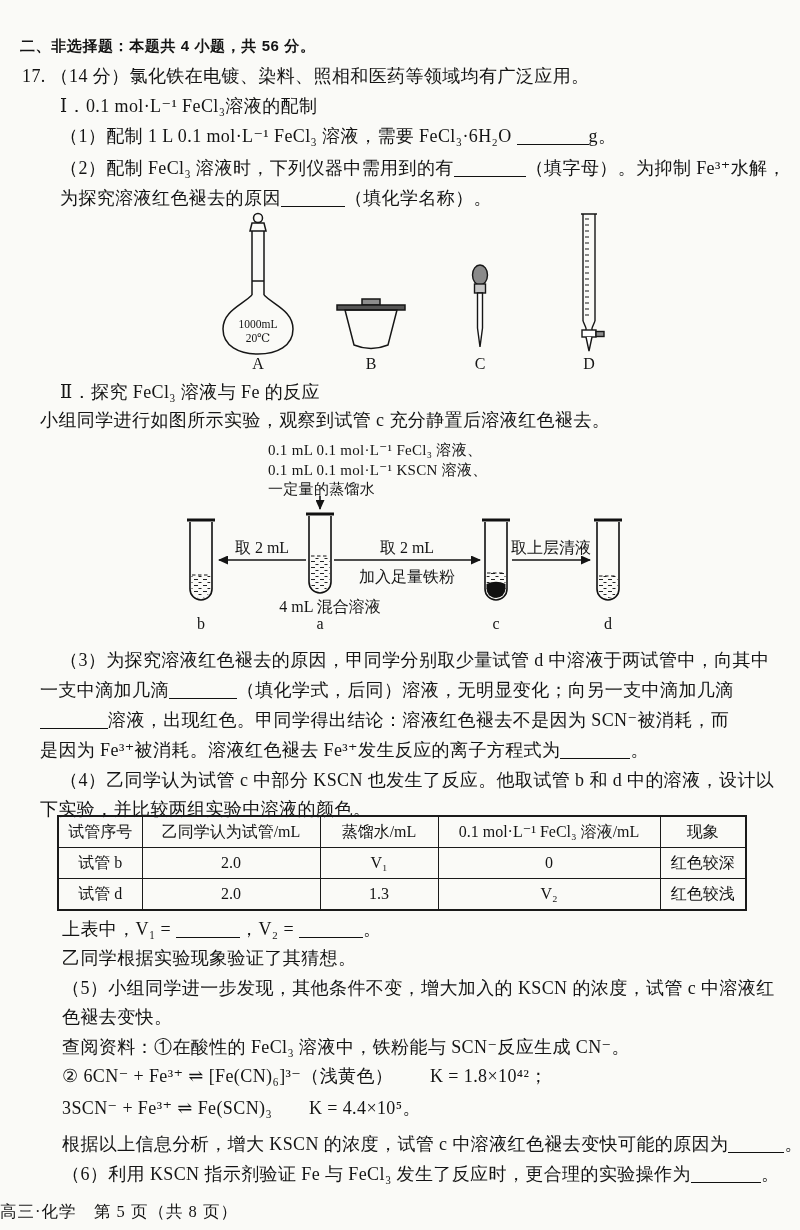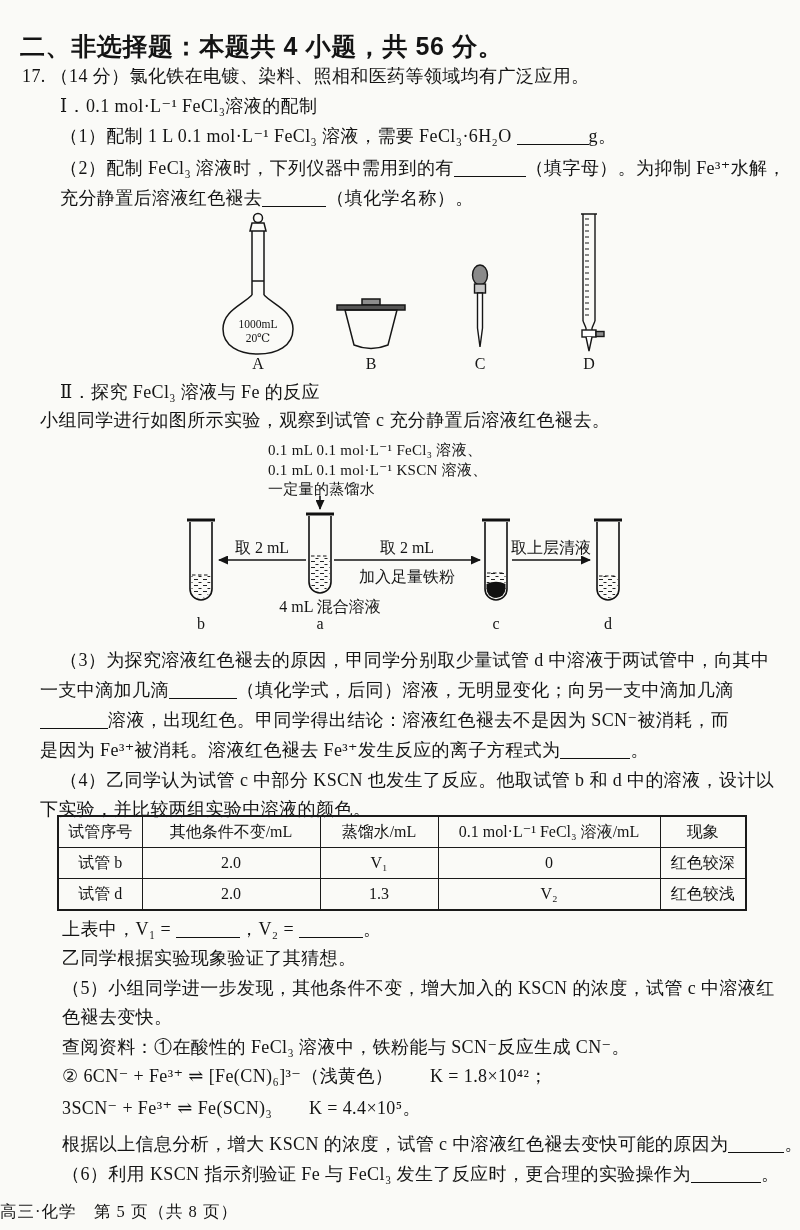--- a/index.html
+++ b/index.html
@@ -2,21 +2,21 @@
 <html><head>
 <meta charset="utf-8">
 <style>
   html,body{margin:0;padding:0;}
   body{
     width:800px;height:1230px;position:relative;overflow:hidden;
     background:#fafaf7;color:#141414;
     font-family:"Liberation Serif","DejaVu Serif",serif;
   }
   .ln{position:absolute;white-space:nowrap;font-size:18px;line-height:24px;letter-spacing:.4px;}
-  .hdr{font-family:"Liberation Sans","DejaVu Sans",sans-serif;font-weight:700;font-size:25px;letter-spacing:.6px;}
+  .hdr{font-family:"Liberation Sans","DejaVu Sans",sans-serif;font-weight:700;font-size:15px;letter-spacing:.6px;}
   .blank{display:inline-block;border-bottom:1.3px solid #111;height:1em;vertical-align:-3px;}
   .var{}
   .reagents{position:absolute;left:268px;top:441px;font-size:15px;line-height:19.5px;letter-spacing:.3px;}
   table.exp{
     position:absolute;left:57px;top:815px;width:688px;
     border-collapse:collapse;table-layout:fixed;font-size:16px;
     border:2px solid #1a1a1a;background:transparent;
   }
   .exp td,.exp th{
     border:1.4px solid #1a1a1a;text-align:center;vertical-align:middle;
@@ -33,21 +33,21 @@
 <div class="ln hdr" style="left:20px;top:34px">二、非选择题：本题共 4 小题，共 56 分。</div>
 
 <div class="ln" style="left:22px;top:64px">17. （14 分）氯化铁在电镀、染料、照相和医药等领域均有广泛应用。</div>
 
 <div class="ln" style="left:60px;top:94px">Ⅰ．0.1 mol·L⁻¹ FeCl₃溶液的配制</div>
 
 <div class="ln" style="left:60px;top:124px"><span>（1）配制 1 L 0.1 mol·L⁻¹ FeCl₃ 溶液，需要 FeCl₃·6H₂O </span><span class="blank" style="width:72px"></span><span>g。</span></div>
 
 <div class="ln" style="left:60px;top:156px"><span>（2）配制 FeCl₃ 溶液时，下列仪器中需用到的有</span><span class="blank" style="width:72px"></span><span>（填字母）。为抑制 Fe³⁺水解，</span></div>
 
-<div class="ln" style="left:60px;top:186px"><span>充分静置后溶液红色褪去</span><span class="blank" style="width:64px"></span><span>（填化学名称）。</span></div>
+<div class="ln" style="left:60px;top:186px"><span>为探究溶液红色褪去的原因</span><span class="blank" style="width:64px"></span><span>（填化学名称）。</span></div>
 
 <svg class="abs" style="left:178px;top:211px" width="460" height="162" viewBox="0 0 460 162">
   <g stroke="#161616" stroke-width="1.5" fill="none">
     <circle cx="80" cy="7" r="4.5"></circle>
     <polygon points="74,12 86,12 88,20 72,20"></polygon>
     <path d="M74 20 V84 M86 20 V84"></path>
     <path d="M74 70 H86"></path>
     <path d="M74 84 C64 94 45 100 45 118 C45 135 61 143 80 143 C99 143 115 135 115 118 C115 100 96 94 86 84"></path>
     <text x="80" y="117" font-size="11.5" text-anchor="middle" stroke="none" fill="#141414">1000mL</text>
     <text x="80" y="131" font-size="11.5" text-anchor="middle" stroke="none" fill="#141414">20℃</text>
@@ -155,21 +155,21 @@
   <colgroup>
       <col style="width:84px">
       <col style="width:178px">
       <col style="width:118px">
       <col style="width:222px">
       <col style="width:86px">
     </colgroup>
   <tbody>
       <tr>
     <th>试管序号</th>
-    <th>其他条件不变/mL</th>
+    <th>乙同学认为试管/mL</th>
     <th>蒸馏水/mL</th>
     <th>0.1 mol·L⁻¹ FeCl₃ 溶液/mL</th>
     <th>现象</th>
   </tr>
   <tr>
     <td>试管 b</td>
     <td>2.0</td>
     <td class="var">V₁</td>
     <td>0</td>
     <td>红色较深</td>

